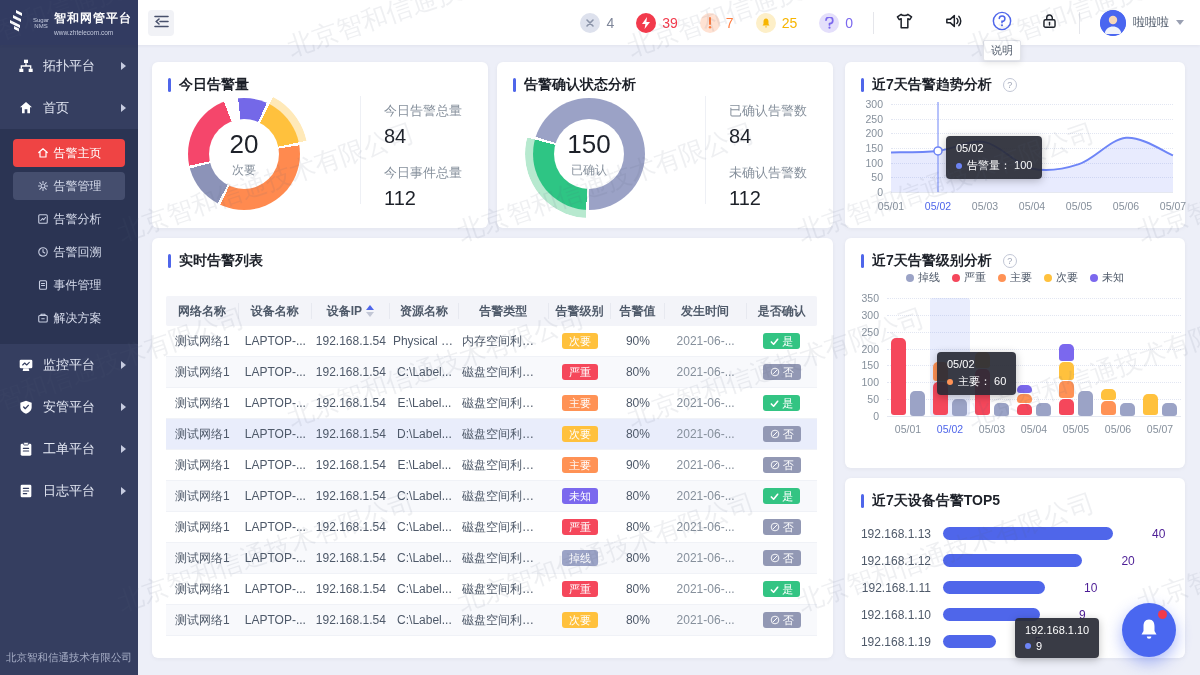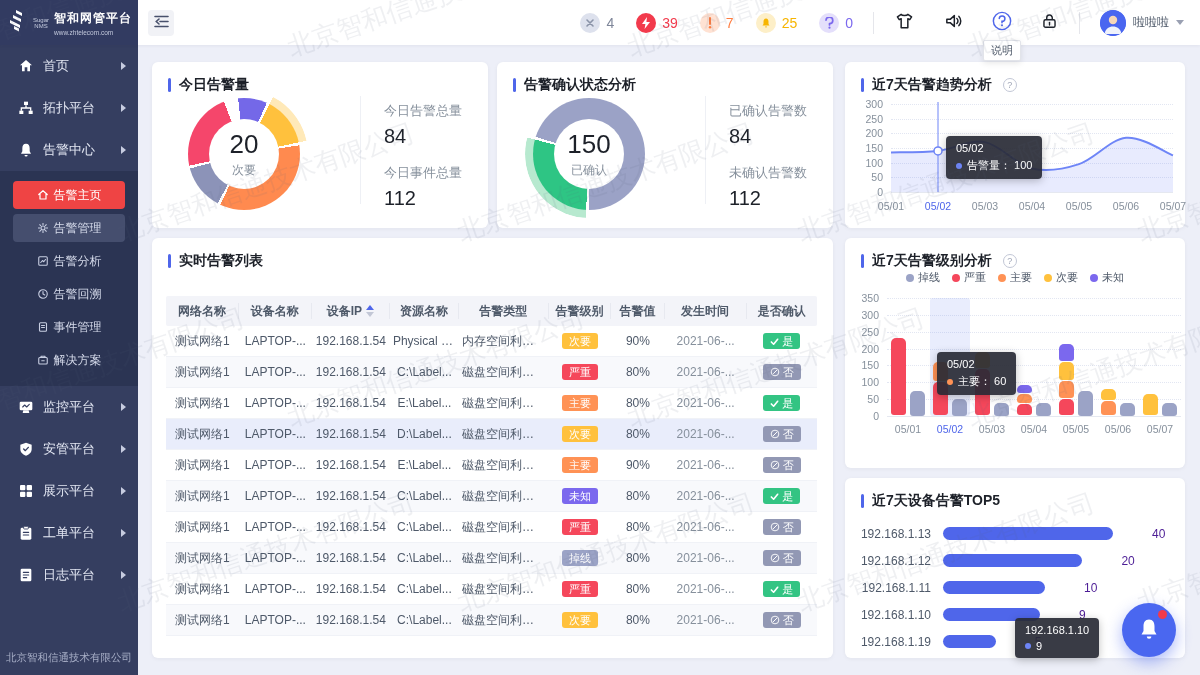--- a/index.html
+++ b/index.html
@@ -221,47 +221,37 @@
         </span>
       <span class="user-name">啦啦啦</span>
       <span class="caret"></span>
     </div>
   </header>
 
   <aside>
     <div id="side-menu">
         <div class="m-item">
           <span style="display: inline-flex; align-items: center;">
-            <svg width="16" height="16" viewBox="0 0 24 24">
-              <path d="M12 3 L21 11 H18 V20 H14 V14 H10 V20 H6 V11 H3 Z" fill="#FFFFFF"></path>
-            </svg>
-          </span>
-          <span class="lbl">首页</span>
-          <span class="m-arrow"></span>
-        </div>
-        <div class="m-item">
-          <span style="display: inline-flex; align-items: center;">
             <svg width="16" height="16" viewBox="0 0 24 24" stroke="#FFFFFF" stroke-width="2" fill="none">
               <rect x="9" y="2.5" width="6" height="5" fill="#FFFFFF" stroke="none"></rect>
               <rect x="2" y="16" width="6" height="5" fill="#FFFFFF" stroke="none"></rect>
               <rect x="16" y="16" width="6" height="5" fill="#FFFFFF" stroke="none"></rect>
               <path d="M12 8 V12 M5 16 V12 H19 V16"></path>
             </svg>
           </span>
           <span class="lbl">拓扑平台</span>
           <span class="m-arrow"></span>
         </div>
         <div class="m-item">
           <span style="display: inline-flex; align-items: center;">
             <svg width="16" height="16" viewBox="0 0 24 24">
-              <path d="M12 2.5 C8 2.5 6.5 5.5 6.5 9.5 V14 L4.5 17.5 H19.5 L17.5 14 V9.5 C17.5 5.5 16 2.5 12 2.5 Z" fill="#FFFFFF"></path>
-              <path d="M9.8 19.5 a2.3 2.3 0 0 0 4.6 0" fill="#FFFFFF"></path>
-            </svg>
-          </span>
-          <span class="lbl">告警中心</span>
+              <path d="M12 3 L21 11 H18 V20 H14 V14 H10 V20 H6 V11 H3 Z" fill="#FFFFFF"></path>
+            </svg>
+          </span>
+          <span class="lbl">首页</span>
           <span class="m-arrow"></span>
         </div>
         <div class="submenu">
           <div class="s-item active">
             <span style="display: inline-flex; align-items: center;">
               <svg width="12" height="12" viewBox="0 0 24 24" stroke="#FFFFFF" stroke-width="2.4" fill="none" stroke-linecap="round" stroke-linejoin="round">
                 <path d="M3.5 11 L12 3.5 L20.5 11 M6 10 V20 H18 V10"></path>
               </svg>
             </span>
             <span>告警主页</span>
@@ -324,32 +314,20 @@
           <span class="m-arrow"></span>
         </div>
         <div class="m-item">
           <span style="display: inline-flex; align-items: center;">
             <svg width="16" height="16" viewBox="0 0 24 24">
               <path d="M12 2.5 L20.5 5.5 V12 C20.5 17.5 16.5 20.5 12 22 C7.5 20.5 3.5 17.5 3.5 12 V5.5 Z" fill="#FFFFFF"></path>
               <path d="M8.5 12 L11 14.5 L15.5 9.5" stroke="#353E60" stroke-width="2" fill="none" stroke-linecap="round" stroke-linejoin="round"></path>
             </svg>
           </span>
           <span class="lbl">安管平台</span>
-          <span class="m-arrow"></span>
-        </div>
-        <div class="m-item">
-          <span style="display: inline-flex; align-items: center;">
-            <svg width="16" height="16" viewBox="0 0 24 24" fill="#FFFFFF">
-              <rect x="3" y="3" width="8" height="8" rx="1.5"></rect>
-              <rect x="13" y="3" width="8" height="8" rx="1.5"></rect>
-              <rect x="3" y="13" width="8" height="8" rx="1.5"></rect>
-              <rect x="13" y="13" width="8" height="8" rx="1.5"></rect>
-            </svg>
-          </span>
-          <span class="lbl">展示平台</span>
           <span class="m-arrow"></span>
         </div>
         <div class="m-item">
           <span style="display: inline-flex; align-items: center;">
             <svg width="16" height="16" viewBox="0 0 24 24">
               <rect x="4" y="4" width="16" height="18" rx="2" fill="#FFFFFF"></rect>
               <rect x="8.5" y="2" width="7" height="4" rx="1" fill="#FFFFFF" stroke="#353E60" stroke-width="1.3"></rect>
               <path d="M8 11 H16 M8 15 H16" stroke="#353E60" stroke-width="1.7" stroke-linecap="round" stroke-linejoin="round" fill="none"></path>
             </svg>
           </span>

